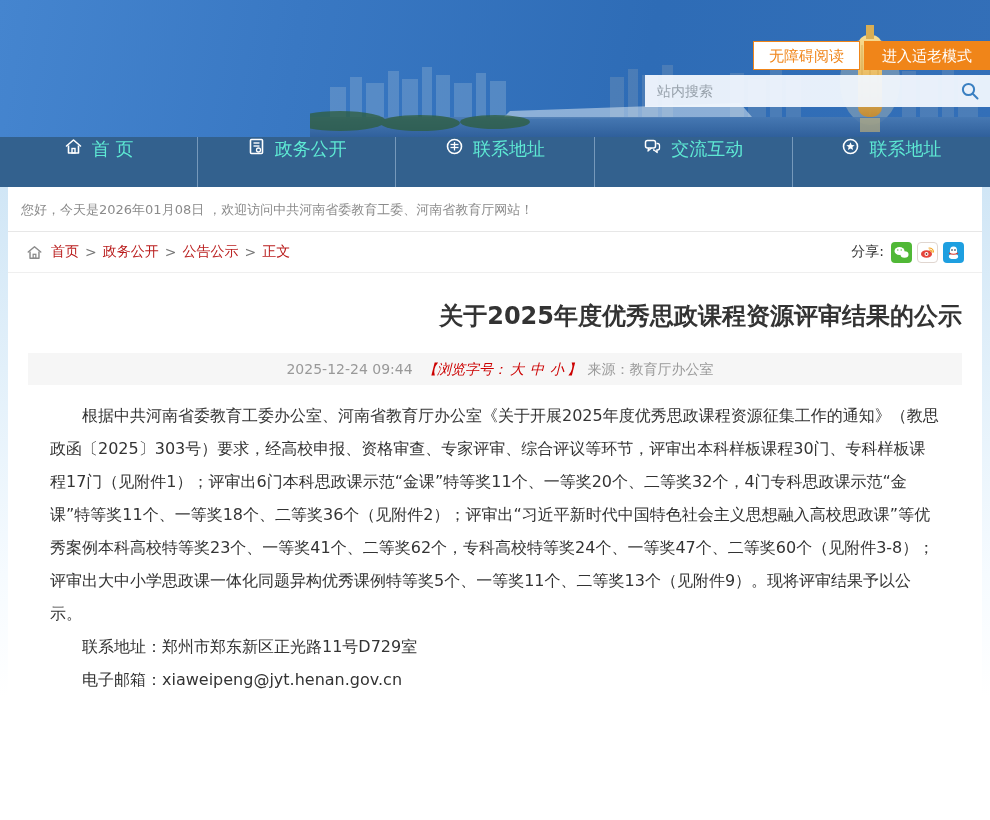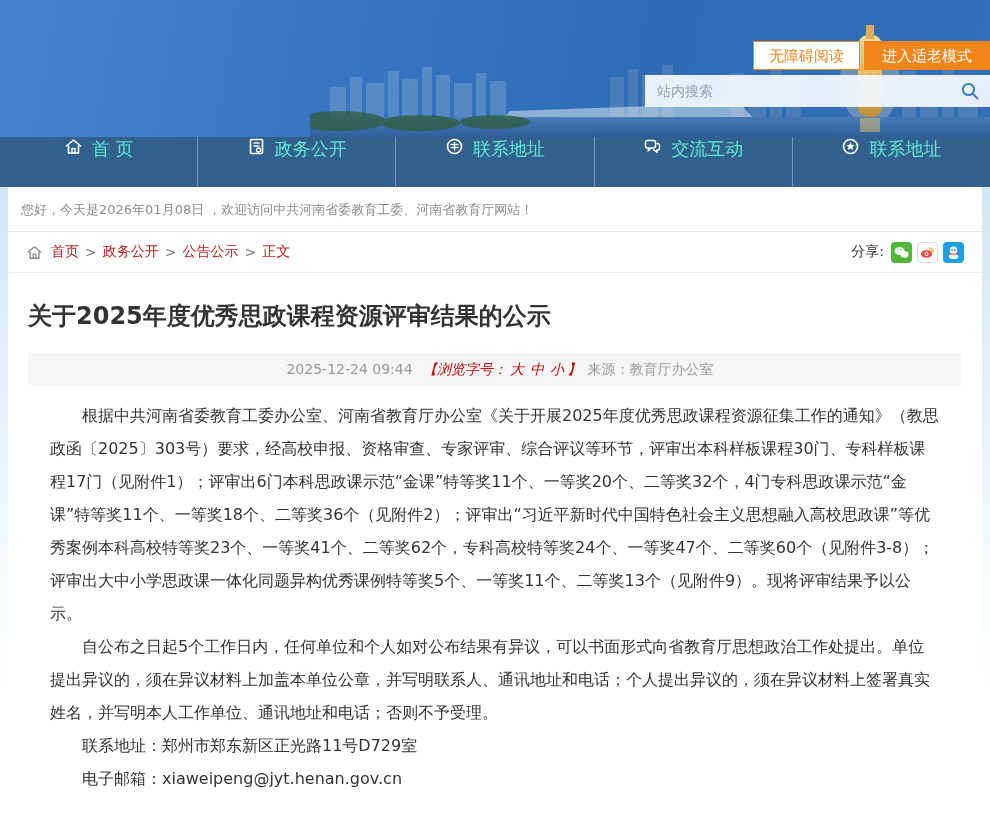--- a/index.html
+++ b/index.html
@@ -70,21 +70,21 @@
   .crumb { color: #b91c1c; cursor: pointer; }
   .crumb-sep { margin: 0 6px; color: #777; }
   .crumb-home { display: flex; align-items: center; margin-right: 8px; }
   .share-box { margin-left: auto; display: flex; align-items: center; gap: 5px; }
   .share-label { color: #333; margin-right: 2px; }
   .share-icon { width: 21px; height: 21px; border-radius: 4px; cursor: pointer; display: flex; align-items: center; justify-content: center; }
 
   
   .article { padding-bottom: 24px; min-height: 545px; background: #ffffff; }
   .article-title {
-    text-align: left; font-size: 24px; font-weight: bold; color: #333333;
+    text-align: right; font-size: 24px; font-weight: bold; color: #333333;
     padding: 27px 20px 21px;
   }
   .meta-bar {
     margin: 0 20px; height: 32px; line-height: 32px; background: #f6f6f6;
     text-align: center; font-size: 14px; color: #999999;
   }
   .meta-red { color: #cc0000; font-style: italic; }
   .meta-size-link { color: #cc0000; cursor: pointer; margin: 0 3px; }
   .meta-source { margin-left: 2px; }
   .meta-time { margin-right: 6px; margin-left: 10px; }
@@ -271,19 +271,18 @@
     <div class="meta-bar">
       <span class="meta-time">2025-12-24 09:44</span>
       <span class="meta-red">
         <span>【浏览字号：</span><span class="meta-size-link">大</span><span class="meta-size-link">中</span><span class="meta-size-link">小</span><span>】</span>
       </span>
       <span class="meta-source">来源：教育厅办公室</span>
     </div>
 
     <div class="article-body">
       <p>根据中共河南省委教育工委办公室、河南省教育厅办公室《关于开展2025年度优秀思政课程资源征集工作的通知》（教思政函〔2025〕303号）要求，经高校申报、资格审查、专家评审、综合评议等环节，评审出本科样板课程30门、专科样板课程17门（见附件1）；评审出6门本科思政课示范“金课”特等奖11个、一等奖20个、二等奖32个，4门专科思政课示范“金课”特等奖11个、一等奖18个、二等奖36个（见附件2）；评审出“习近平新时代中国特色社会主义思想融入高校思政课”等优秀案例本科高校特等奖23个、一等奖41个、二等奖62个，专科高校特等奖24个、一等奖47个、二等奖60个（见附件3-8）；评审出大中小学思政课一体化同题异构优秀课例特等奖5个、一等奖11个、二等奖13个（见附件9）。现将评审结果予以公示。</p>
-      <p>自公布之日起5个工作日内，任何单位和个人如对公布结果有异议，可以书面形式向省教育厅思想政治工作处提出。单位提出异议的，须在异议材料上加盖本单位公章，并写明联系人、通讯地址和电话；个人提出异议的，须在异议材料上签署真实姓名，并写明本人工作单位、通讯地址和电话；否则不予受理。</p>
       <p>联系地址：郑州市郑东新区正光路11号D729室</p>
       <p>电子邮箱：xiaweipeng@jyt.henan.gov.cn</p>
 
     </div>
   </div>
 </div>
 
 </body></html>

